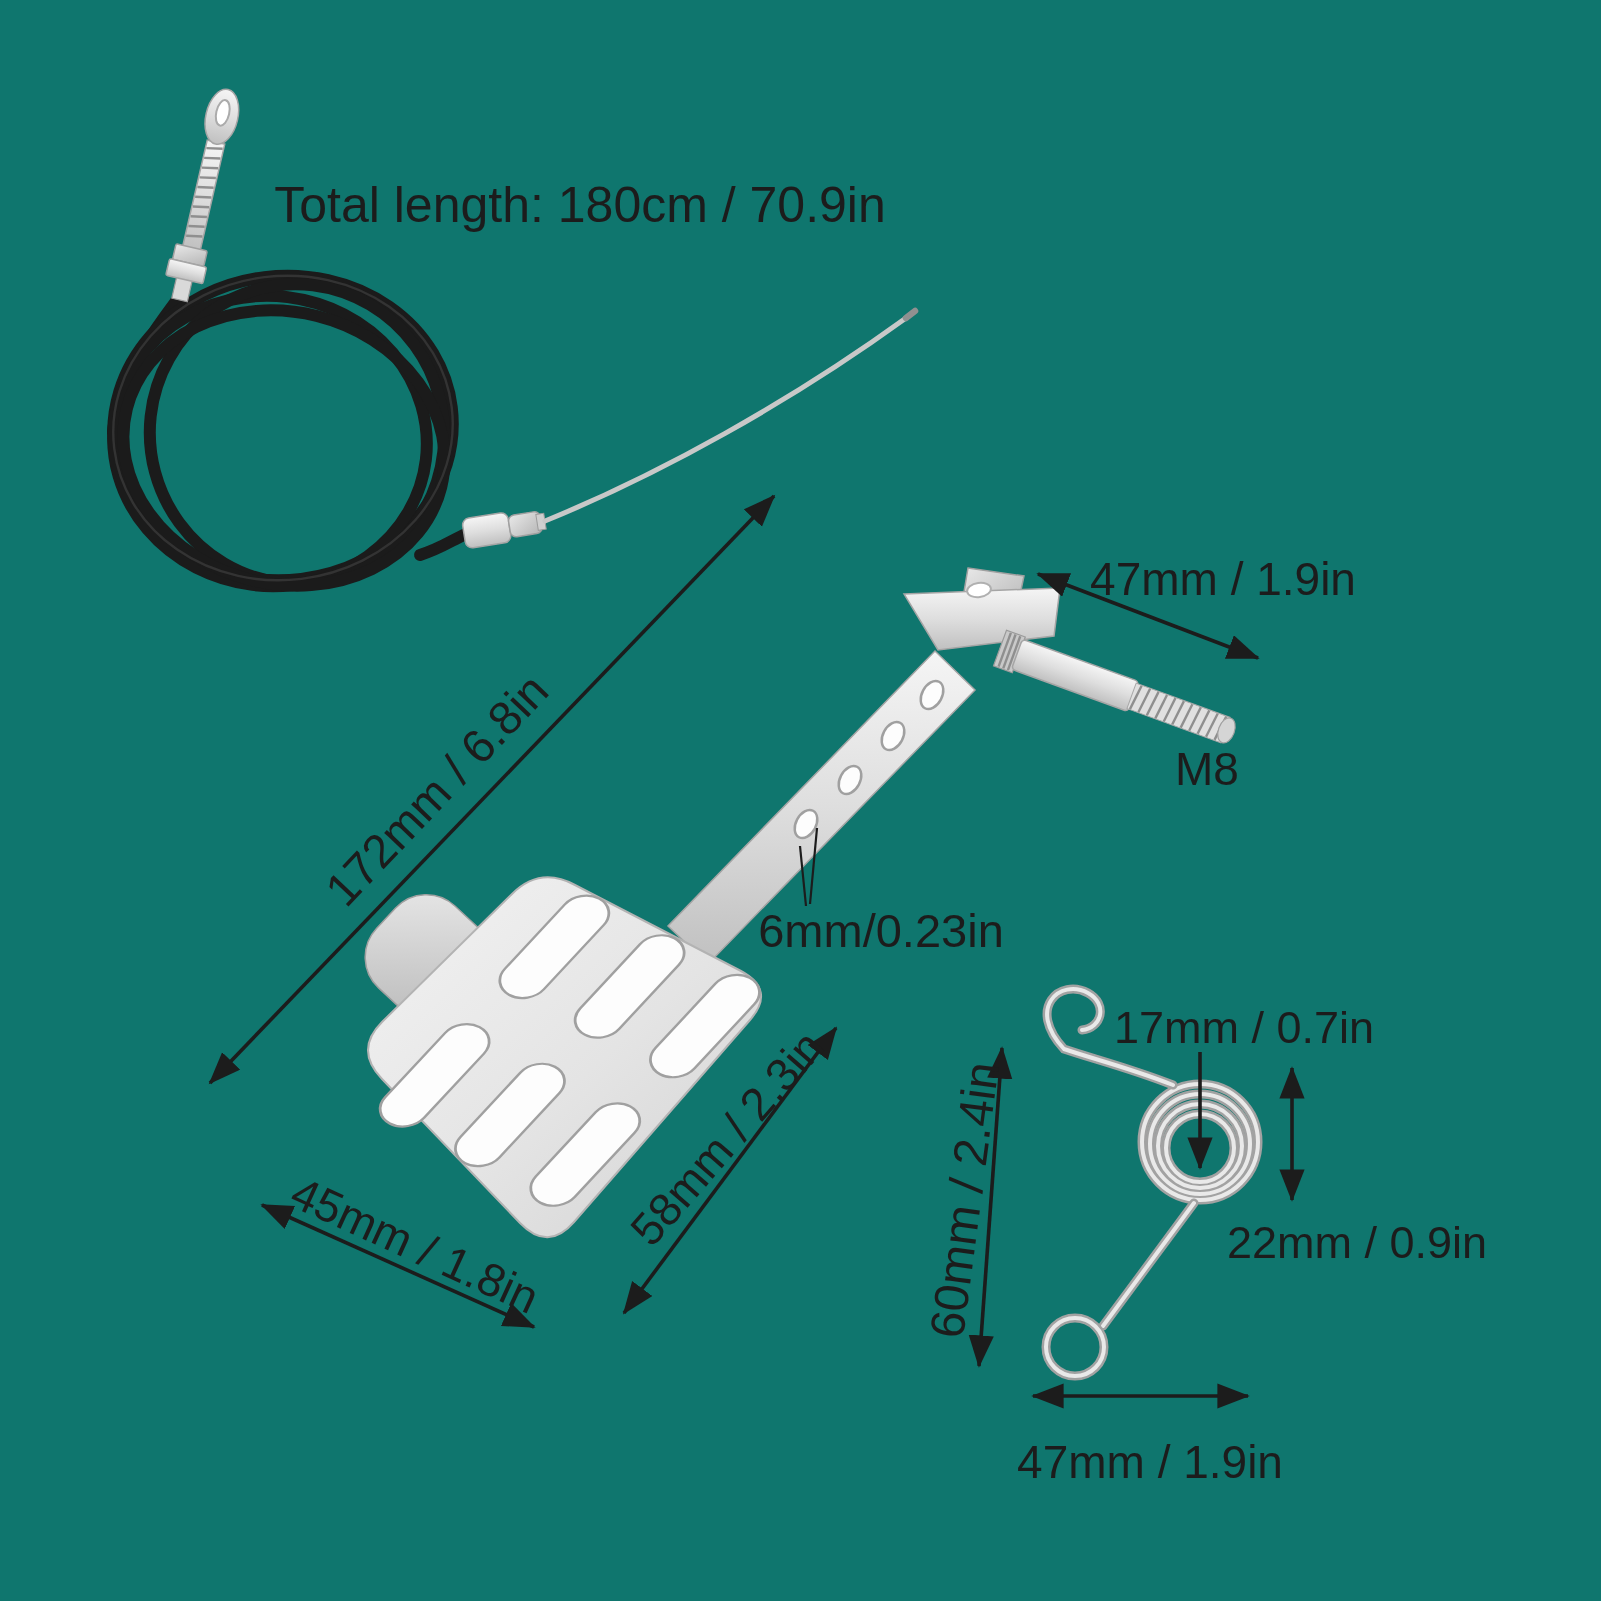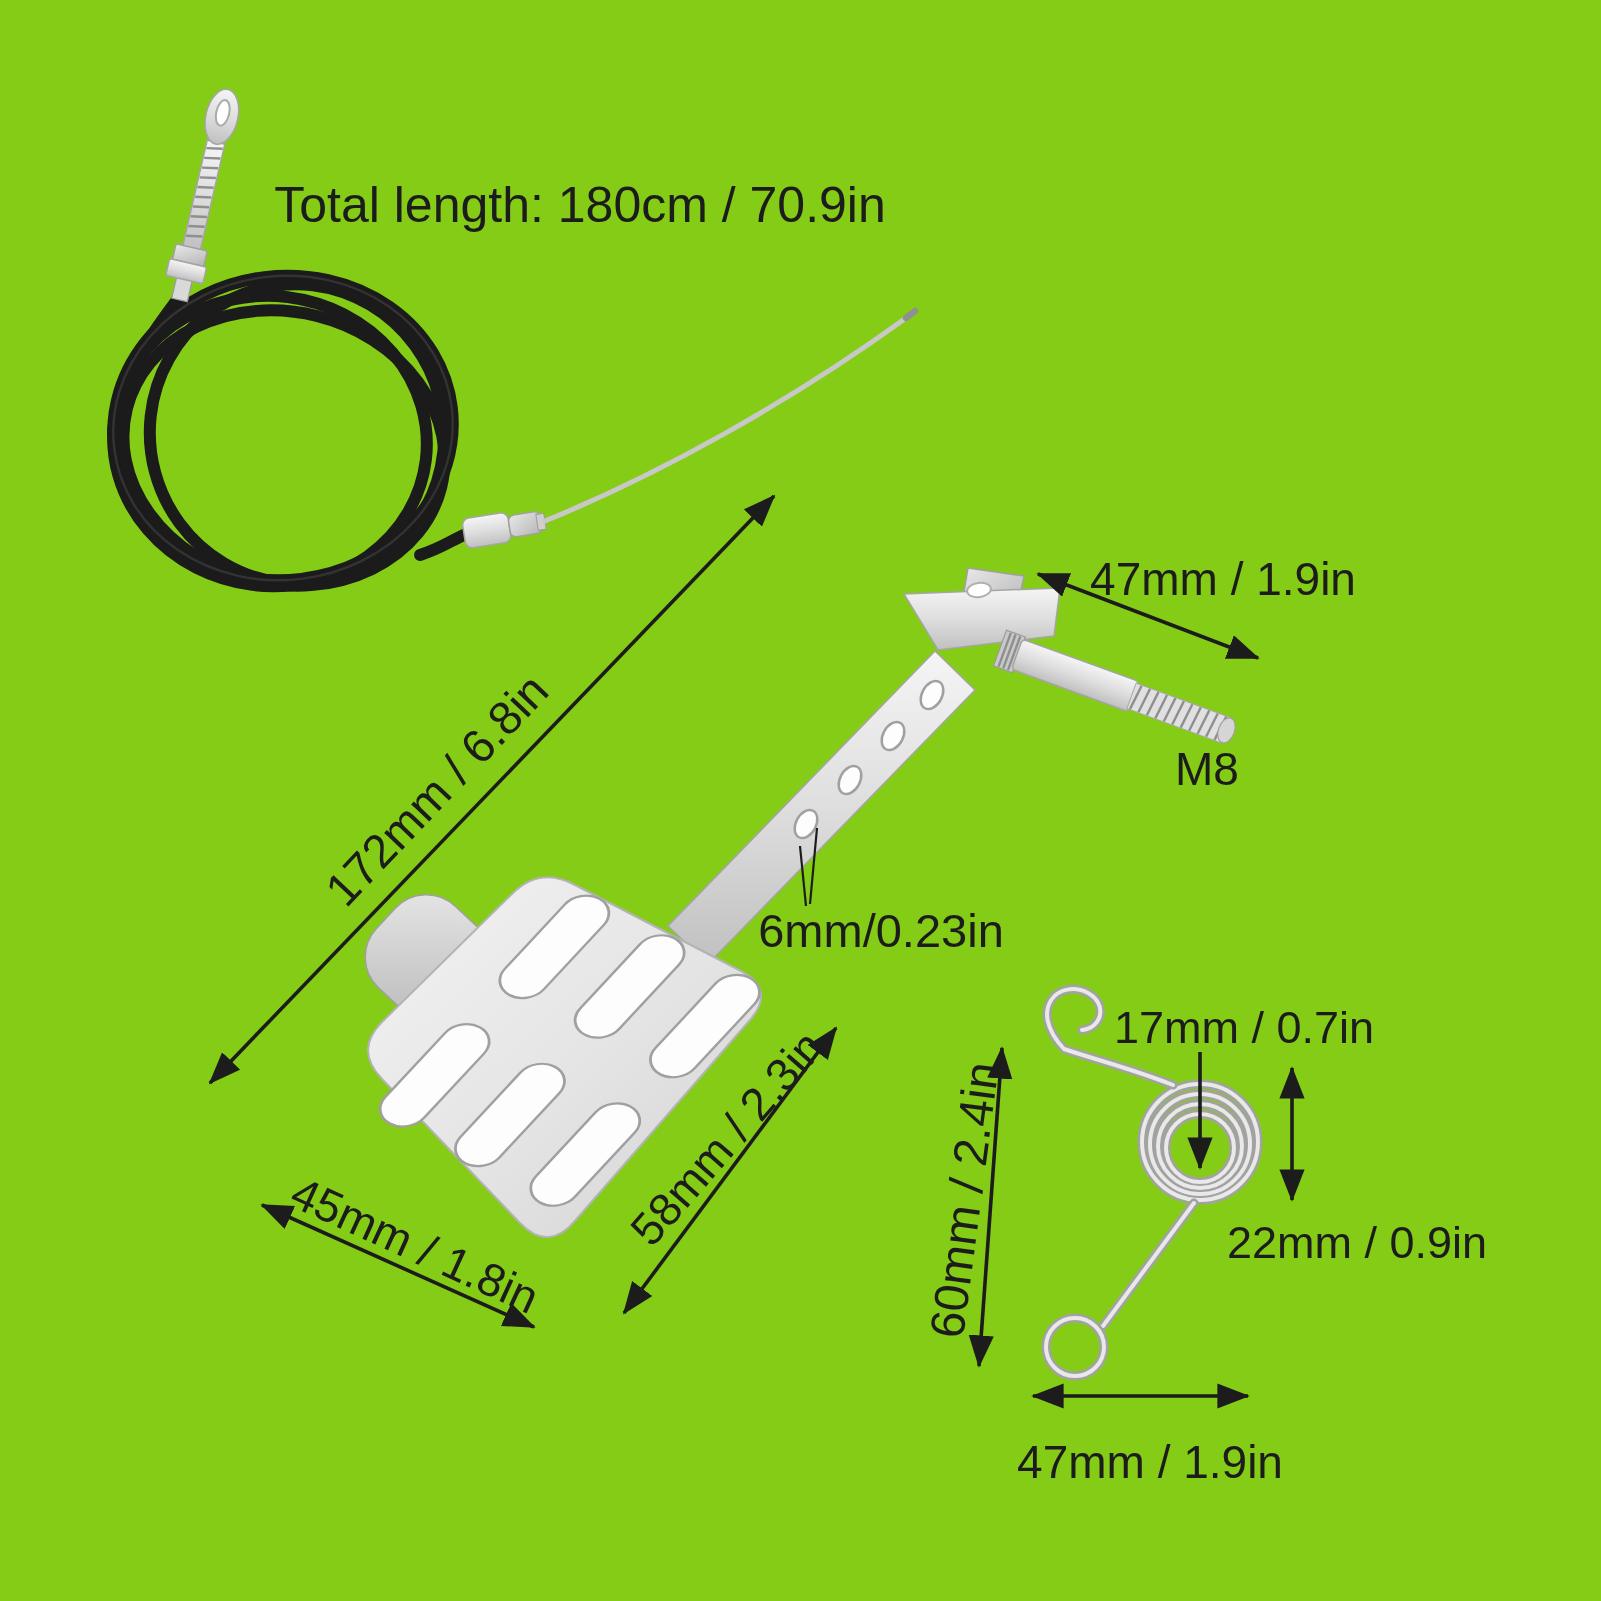--- a/index.html
+++ b/index.html
@@ -1,18 +1,18 @@
 <!DOCTYPE html>
 <html><head>
 <meta charset="utf-8">
 <style>
   html, body { margin: 0; padding: 0; background: #ffffff; }
   .stage {
     width: 1601px; height: 1601px; position: relative;
-    background: #84cc16; overflow: hidden;
+    background: #0f766e; overflow: hidden;
     font-family: "Liberation Sans", sans-serif;
   }
   svg { display: block; }
   text {
     fill: #1c1c1c;
     font-family: "Liberation Sans", sans-serif;
     font-weight: 400;
   }
   .dim-line { stroke: #1c1c1c; stroke-width: 3.6; fill: none; }
   .leader-line { stroke: #1c1c1c; stroke-width: 2.2; fill: none; }

